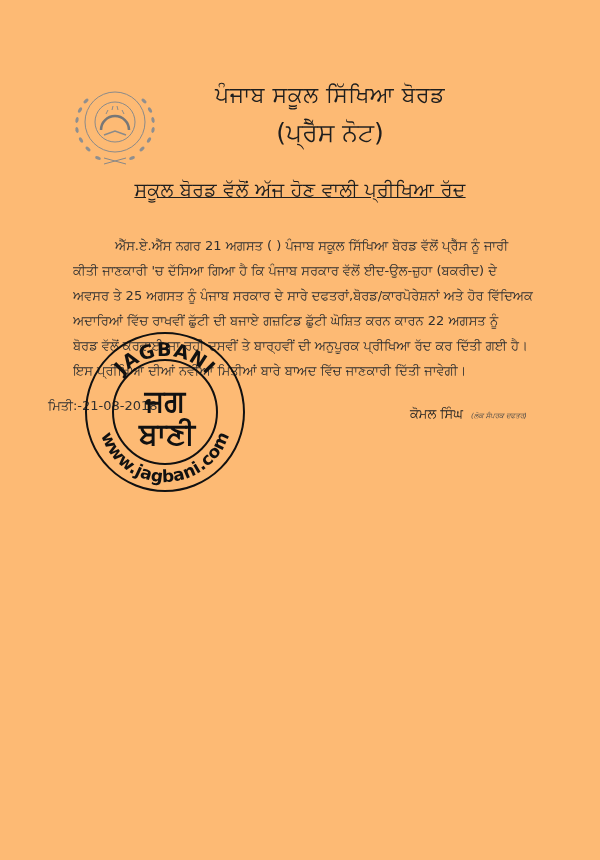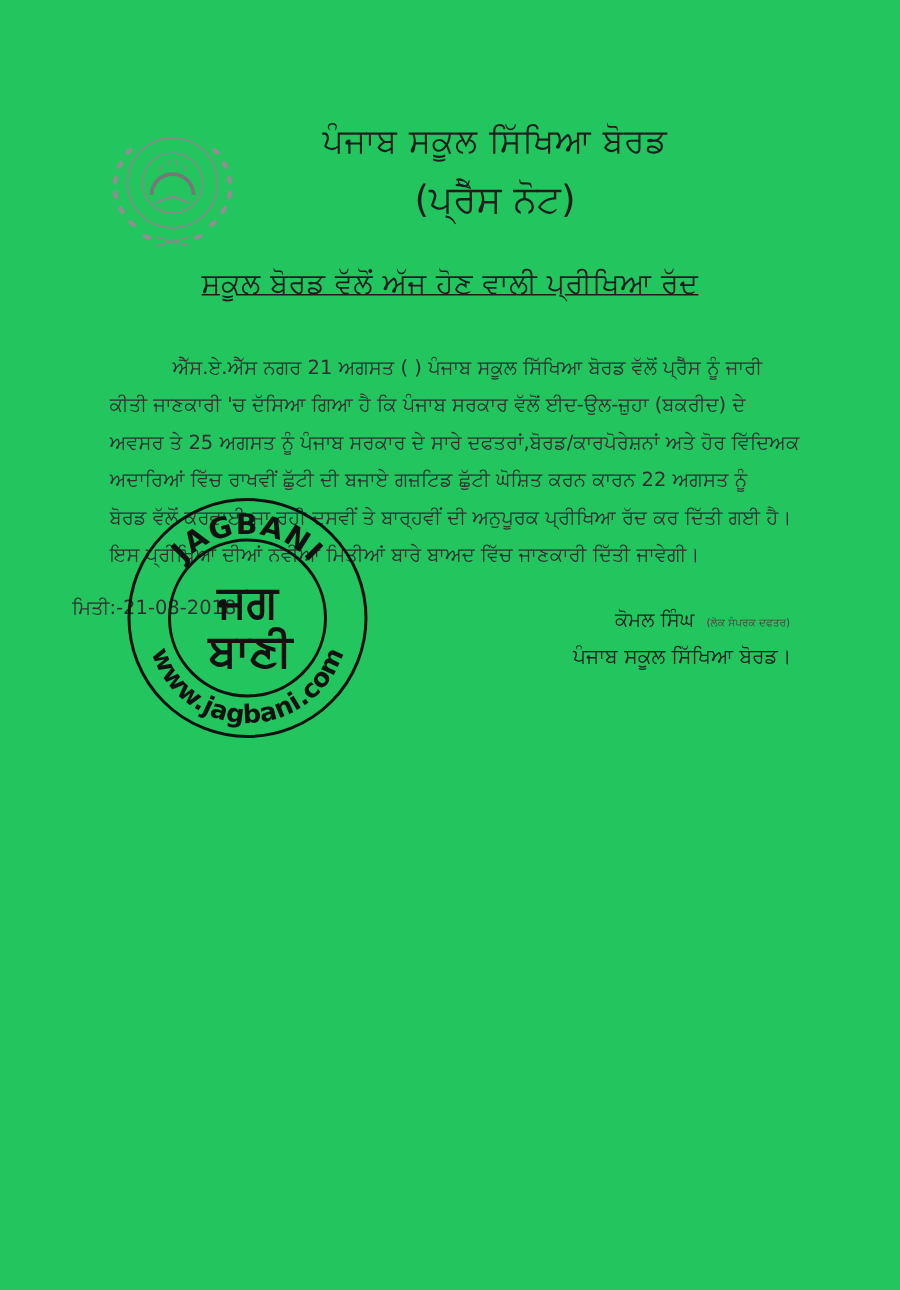--- a/index.html
+++ b/index.html
@@ -1,20 +1,20 @@
 <!DOCTYPE html>
 <html><head>
   <meta charset="utf-8">
   <style>
     html, body { margin: 0; padding: 0; }
     body {
       width: 600px; height: 860px; background: #ffffff; position: relative; overflow: hidden;
       font-family: "DejaVu Sans", sans-serif; color: #2a2a2a;
     }
-    .page { position: absolute; left: 0; top: 0; width: 600px; height: 860px; background: #22c55e; }
+    .page { position: absolute; left: 0; top: 0; width: 600px; height: 860px; background: #fdba74; }
     .logo { position: absolute; left: 68px; top: 80px; width: 94px; height: 88px; }
     .header-title {
       position: absolute; left: 180px; top: 82px; width: 300px; text-align: center;
       font-size: 22px; color: #1e1e1e; letter-spacing: 0.5px;
     }
     .header-sub {
       position: absolute; left: 180px; top: 118px; width: 300px; text-align: center;
       font-size: 25px; color: #1e1e1e;
     }
     .subject {
@@ -27,21 +27,21 @@
     }
     .body-text .line { display: block; white-space: nowrap; overflow: hidden; }
     .body-text .line.first { padding-left: 42px; }
     .date {
       position: absolute; left: 48px; top: 398px; font-size: 13px; color: #303030;
     }
     .signature {
       position: absolute; left: 382px; top: 403px; width: 210px; font-size: 13px; color: #202020;
     }
     .sig-name { display: block; padding-left: 28px; line-height: 22px; }
-    .sig-name .sig-dept { font-size: 7px; margin-left: 4px; color: #444; }
+    .sig-name .sig-dept { font-size: 7px; margin-left: 4px; color: #444; font-style: italic; }
     .sig-org { display: block; line-height: 24px; font-size: 13.5px; }
     .stamp { position: absolute; left: 84px; top: 331px; width: 162px; height: 162px; }
   </style>
 </head>
 <body>
 
 <div class="page">
 
   <svg class="logo" viewBox="0 0 94 88">
     <g fill="none" stroke="#8a8a8a" stroke-width="1">
@@ -84,21 +84,20 @@
     <span class="line">ਇਸ ਪ੍ਰੀਖਿਆ ਦੀਆਂ ਨਵੀਆਂ ਮਿਤੀਆਂ ਬਾਰੇ ਬਾਅਦ ਵਿੱਚ ਜਾਣਕਾਰੀ ਦਿੱਤੀ ਜਾਵੇਗੀ।</span>
   </div>
 
   <div class="date">ਮਿਤੀ:-21-08-2018</div>
 
   <div class="signature">
     <span class="sig-name">
       <span>ਕੋਮਲ ਸਿੰਘ</span>
       <span class="sig-dept">(ਲੋਕ ਸੰਪਰਕ ਦਫਤਰ)</span>
     </span>
-    <span class="sig-org">ਪੰਜਾਬ ਸਕੂਲ ਸਿੱਖਿਆ ਬੋਰਡ।</span>
   </div>
 
   <svg class="stamp" viewBox="0 0 162 162">
     <defs>
       <path id="arcTop" d="M 25 81 A 56 56 0 0 1 137 81"></path>
       <path id="arcBottom" d="M 14 84 A 67 67 0 0 0 148 84"></path>
     </defs>
     <circle cx="81" cy="81" r="79" fill="none" stroke="#111" stroke-width="2"></circle>
     <circle cx="81" cy="81" r="52" fill="none" stroke="#111" stroke-width="2"></circle>
     <text font-family="'DejaVu Sans', sans-serif" font-weight="bold" font-size="19" fill="#111" letter-spacing="1">

